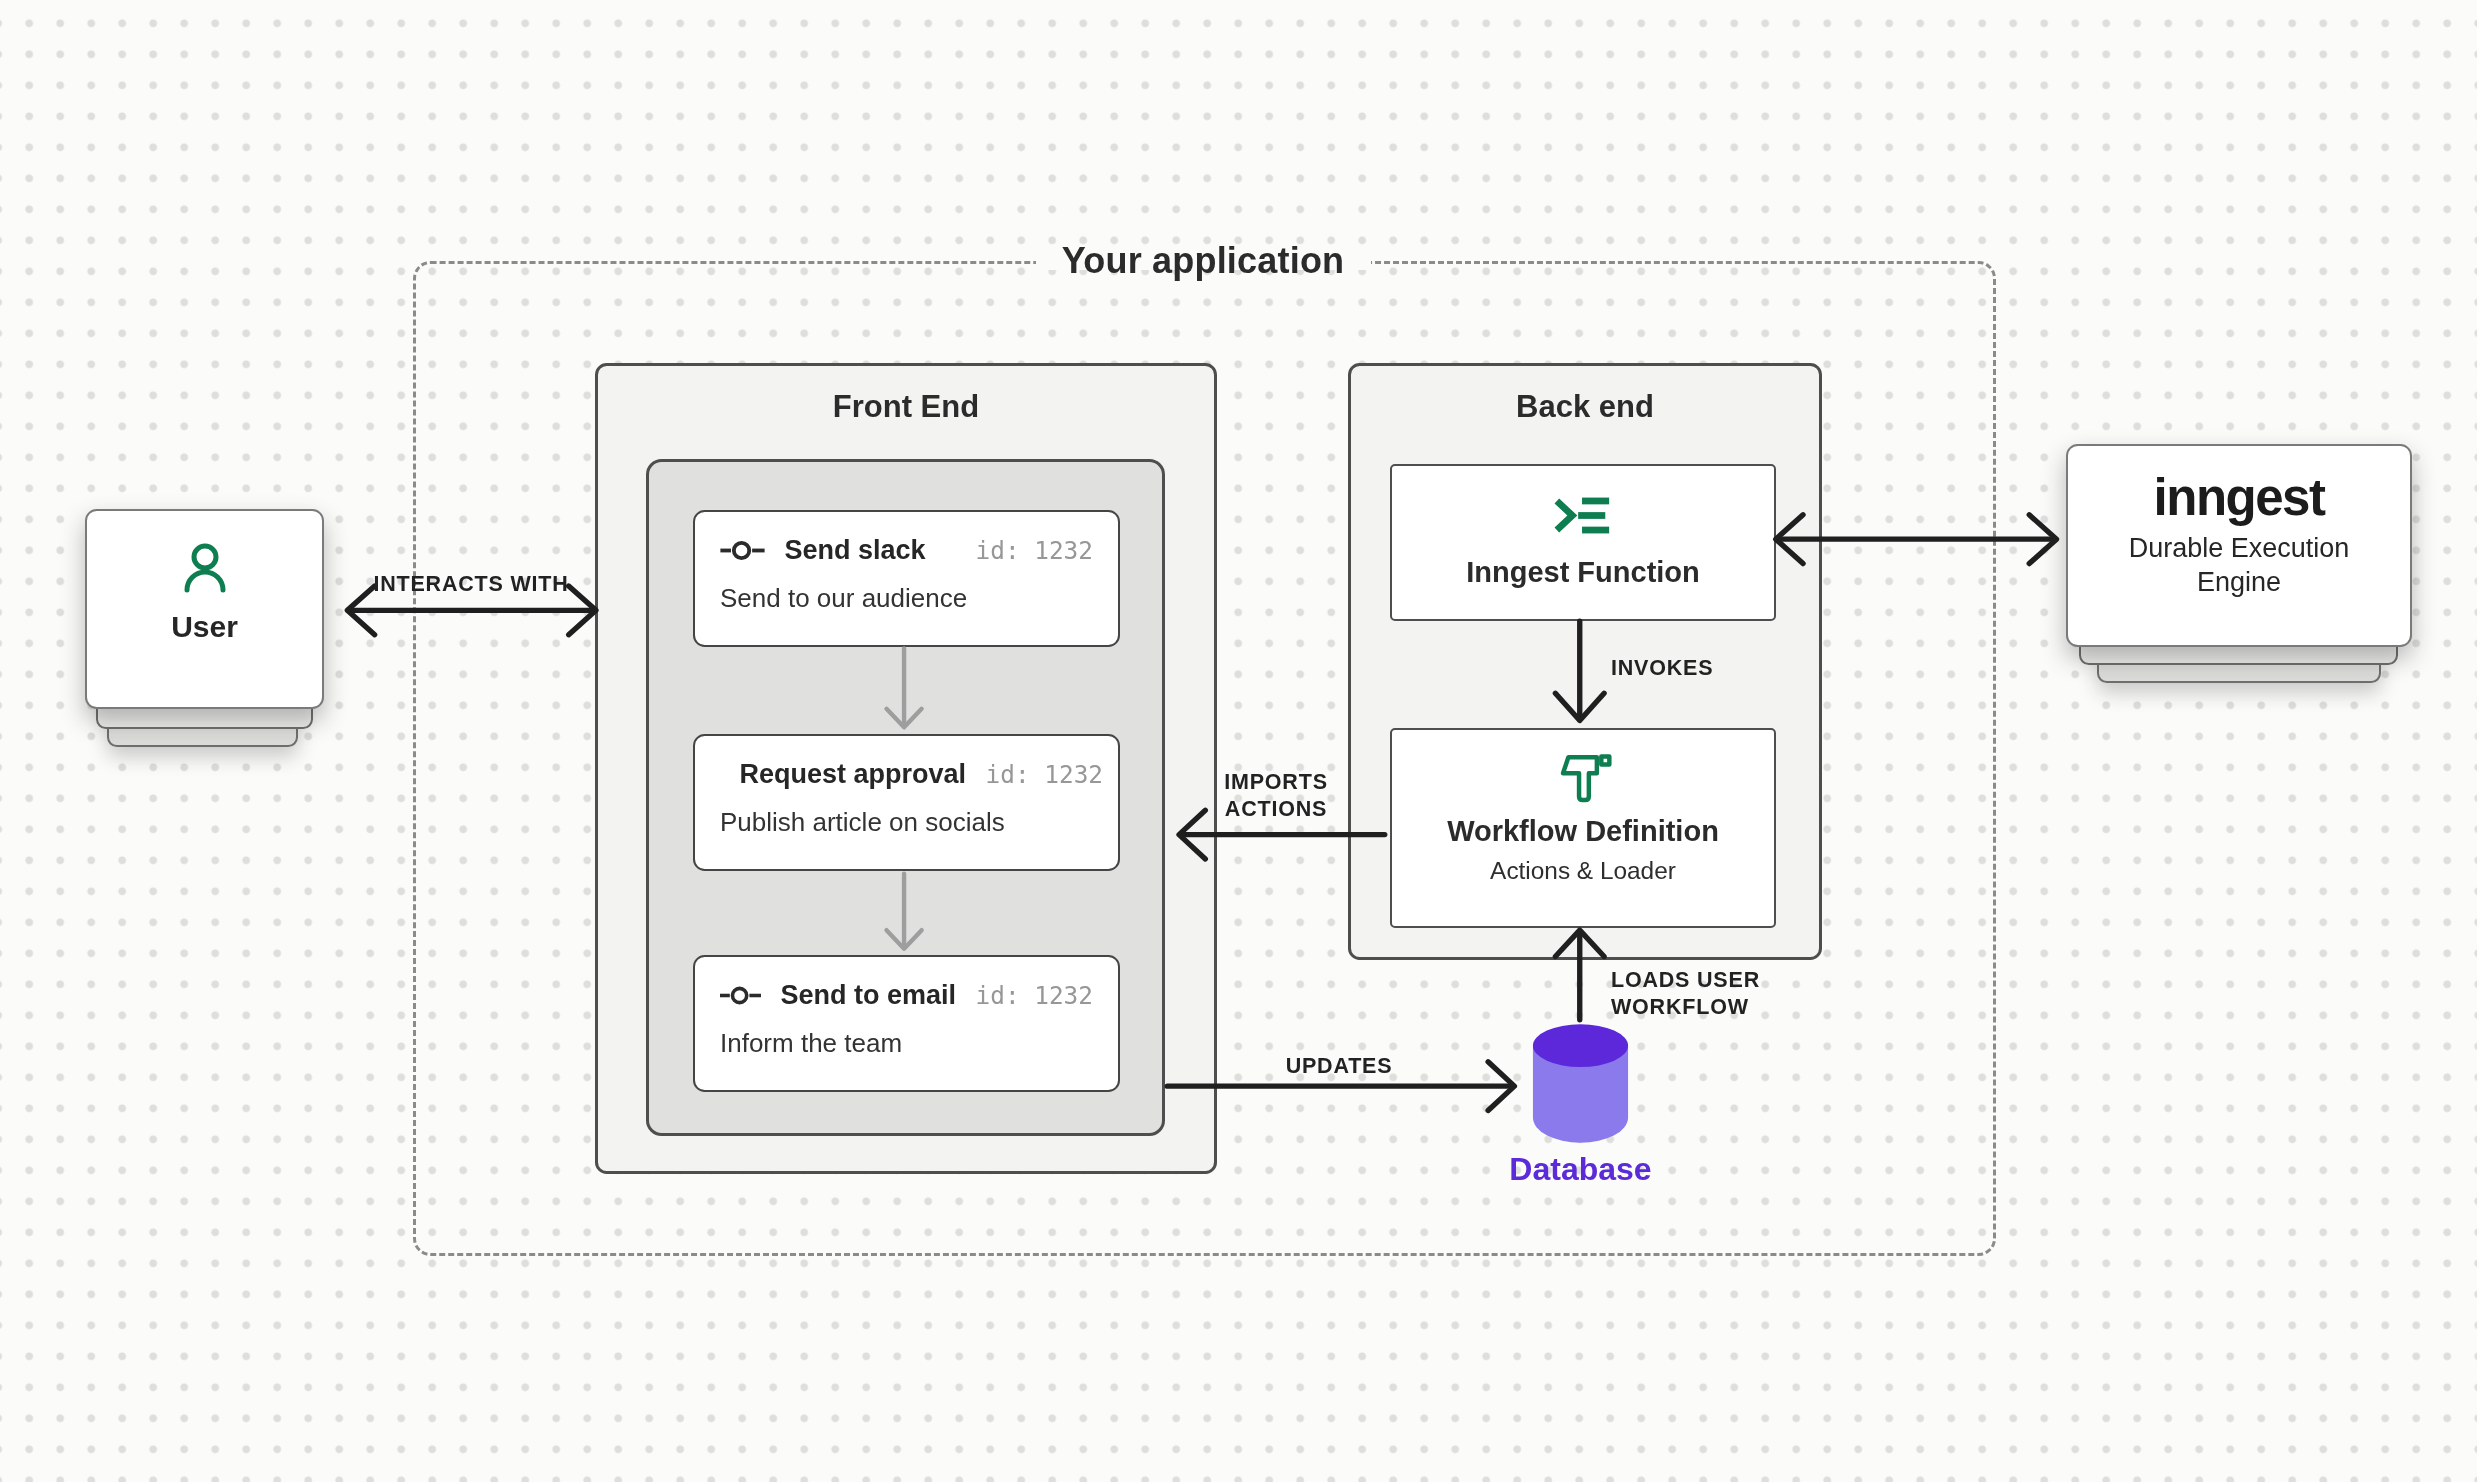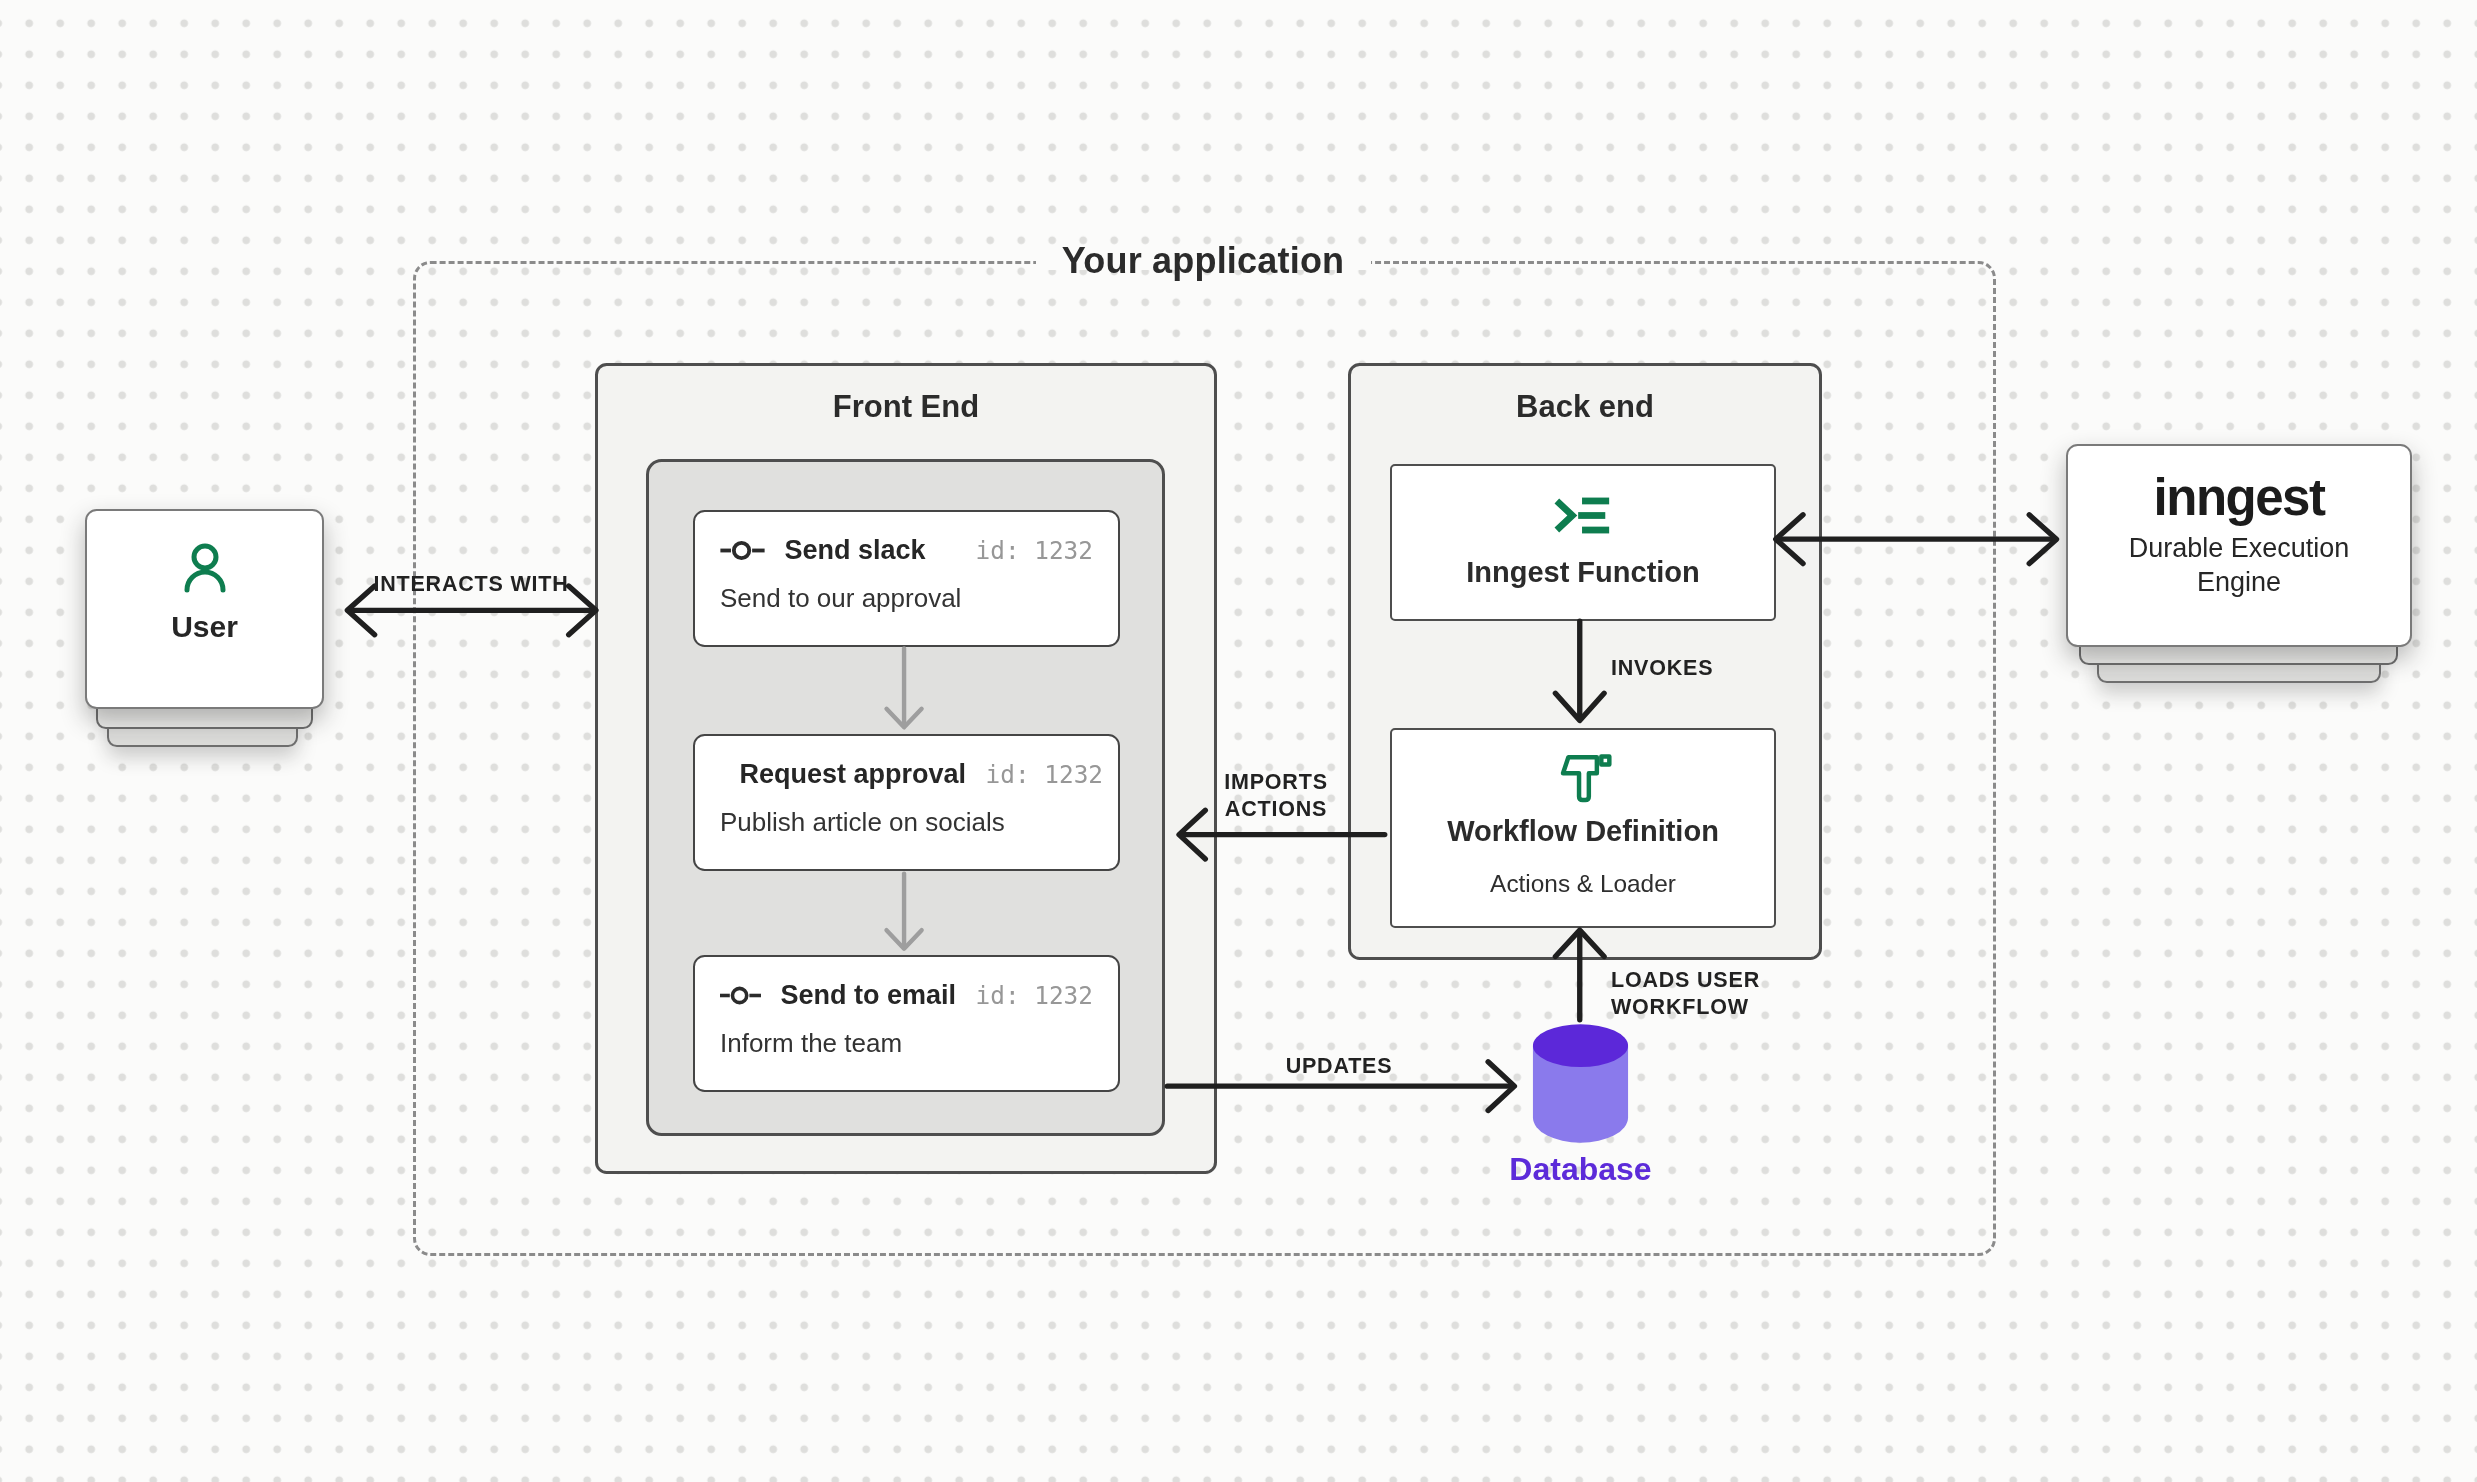--- a/index.html
+++ b/index.html
@@ -52,21 +52,21 @@
   .backend{left:1348px;top:363px;width:468px;height:591px;}
   .be-card{
     position:absolute;left:39px;width:386px;box-sizing:border-box;
     background:#ffffff;border:2.9px solid #4e4e4e;border-radius:5px;
     display:flex;flex-direction:column;align-items:center;
   }
   .fn-card{top:98px;height:157px;}
   .wd-card{top:362px;height:200px;}
   .fn-label{font-size:29px;font-weight:600;color:#2b2b2b;margin-top:15.6px;}
   .wd-title{font-size:29px;font-weight:700;color:#2b2b2b;margin-top:9.8px;}
-  .wd-subtitle{font-size:24.4px;font-weight:500;color:#2e2e2e;margin-top:22px;text-align:right;}
+  .wd-subtitle{font-size:24.4px;font-weight:500;color:#2e2e2e;margin-top:9px;text-align:right;}
 
   
   .node-box{
     background:#ffffff;border:2.9px solid #7a7a7a;border-radius:11.7px;z-index:3;
     box-shadow:0 11.7px 25px rgba(30,30,30,.30);
     display:flex;flex-direction:column;align-items:center;box-sizing:border-box;
   }
   .stack1{background:#f0f0ee;border:2.9px solid #6f6f6f;border-radius:9.8px;z-index:2;box-sizing:border-box;}
   .stack2{background:#dcdcda;border:2.9px solid #6f6f6f;border-radius:9.8px;z-index:1;box-sizing:border-box;
           box-shadow:0 9.8px 19.5px rgba(30,30,30,.22);}
@@ -125,21 +125,21 @@
       <div class="step-card" style="top:48px;">
         <div class="step-row">
           <svg width="45" height="25" viewBox="0 0 46 26">
             <line x1="0" y1="13" x2="11" y2="13" stroke="#2b2b2b" stroke-width="4"></line>
             <circle cx="22" cy="13" r="8" fill="none" stroke="#2b2b2b" stroke-width="4"></circle>
             <line x1="33" y1="13" x2="46" y2="13" stroke="#2b2b2b" stroke-width="4"></line>
           </svg>
           <span class="step-title">Send slack</span>
           <span class="step-id">id: 1232</span>
         </div>
-        <div class="step-desc">Send to our approval</div>
+        <div class="step-desc">Send to our audience</div>
       </div>
 
       <div class="step-card" style="top:272px;">
         <div class="step-row">
           <svg width="45" height="25" viewBox="0 0 46 26">
             <line x1="0" y1="13" x2="11" y2="13" stroke="#2b2b2b" stroke-width="4"></line>
             <circle cx="22" cy="13" r="8" fill="none" stroke="#2b2b2b" stroke-width="4"></circle>
             <line x1="33" y1="13" x2="46" y2="13" stroke="#2b2b2b" stroke-width="4"></line>
           </svg>
           <span class="step-title">Request approval</span>

